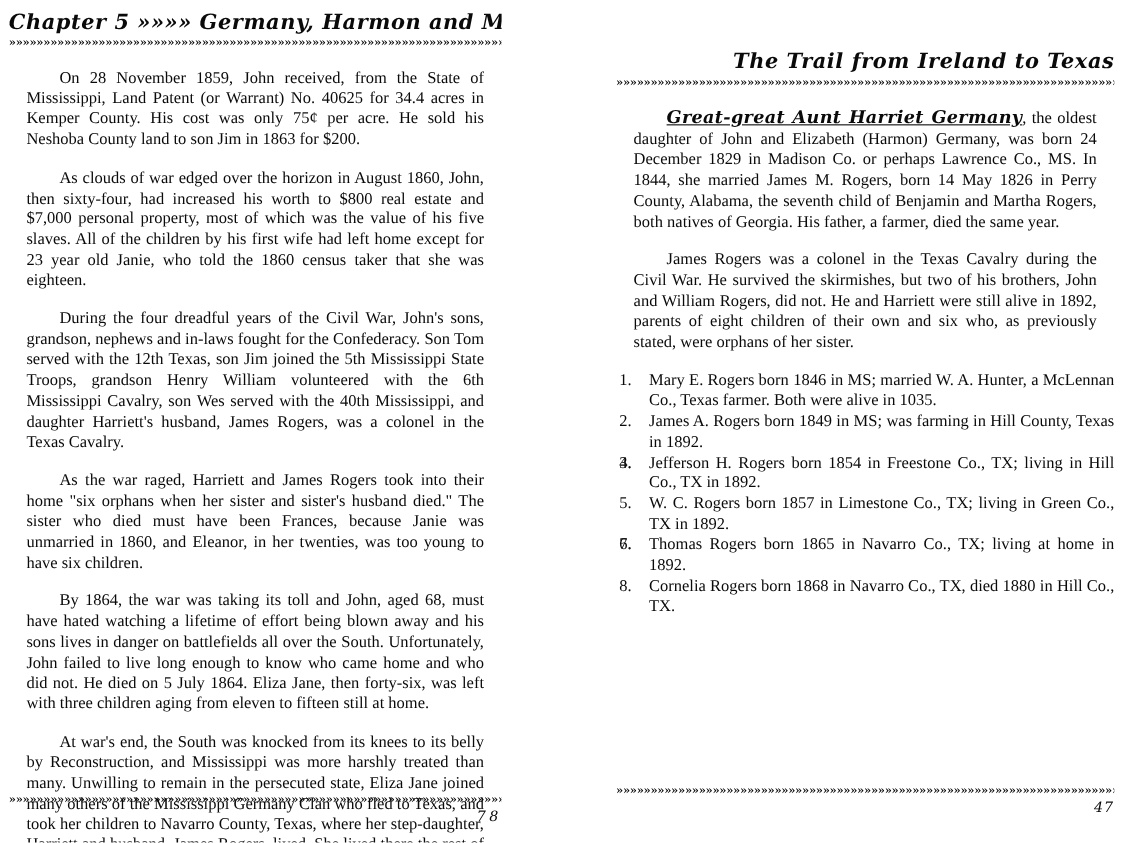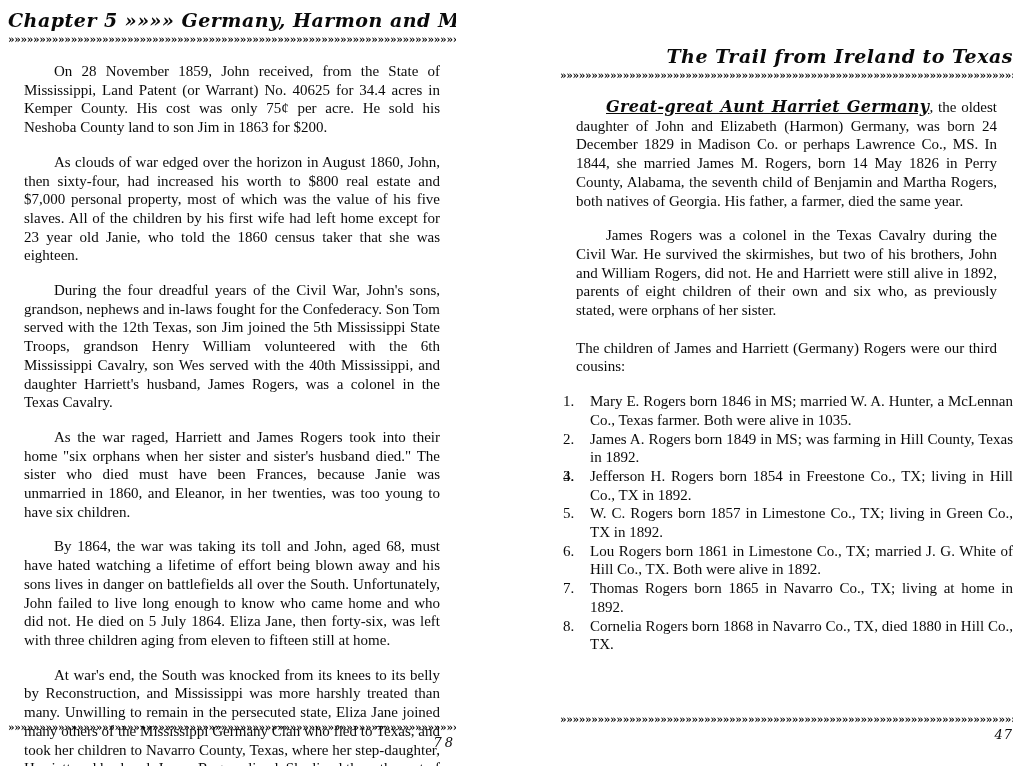--- a/index.html
+++ b/index.html
@@ -123,29 +123,28 @@
   </div>
 </div>
 
 <div class="page page-right">
   <div class="header-title right-align">The Trail from Ireland to Texas</div>
   <div class="ornament-row">»»»»»»»»»»»»»»»»»»»»»»»»»»»»»»»»»»»»»»»»»»»»»»»»»»»»»»»»»»»»»»»»»»»»»»»»»»»»»»»»»»»»»»»»»»»»»»»»»»»»»»»»»»»»»»»»»»»»</div>
 
   <div class="body-text">
     <p class="lead-para"><span class="script-name">Great-great Aunt Harriet Germany</span><span>, the oldest daughter of John and Elizabeth (Harmon) Germany, was  born 24 December 1829 in Madison Co. or perhaps Lawrence Co., MS.  In 1844, she married James M. Rogers, born 14 May 1826 in Perry County, Alabama, the seventh child of Benjamin and Martha Rogers, both natives of Georgia.  His father, a farmer, died the same year.</span></p>
     <p>James Rogers was a colonel in the Texas Cavalry during the Civil War.  He survived the skirmishes, but two of his brothers, John and William Rogers, did not.  He and Harriett were still alive in 1892, parents of eight children of their own and six who, as previously stated, were orphans of her sister.</p>
-    <p class="list-intro">The children of James and Harriett (Germany) Rogers were our third cousins:</p>
 
     <div class="cousin-list">
       <div class="list-item"><span class="list-num">1.</span><span>Mary E.  Rogers born 1846 in MS; married W. A. Hunter, a McLennan Co., Texas farmer.  Both were alive in 1035.</span></div>
       <div class="list-item"><span class="list-num">2.</span><span>James A. Rogers born 1849 in MS; was farming in Hill County, Texas in 1892.</span></div>
       <div class="list-item"><span class="list-num">3.</span></div>
       <div class="list-item"><span class="list-num">4.</span><span>Jefferson H. Rogers born 1854 in Freestone Co., TX; living in Hill Co., TX in 1892.</span></div>
       <div class="list-item"><span class="list-num">5.</span><span>W. C. Rogers born 1857 in Limestone Co., TX; living in Green Co., TX in 1892.</span></div>
-      <div class="list-item"><span class="list-num">6.</span><span>Lou Rogers born 1861 in Limestone Co., TX; married J. G. White of Hill Co., TX.  Both were alive in 1892.</span></div>
+      <div class="list-item"><span class="list-num">6.</span></div>
       <div class="list-item"><span class="list-num">7.</span><span>Thomas Rogers born 1865 in Navarro Co., TX; living at home in 1892.</span></div>
       <div class="list-item"><span class="list-num">8.</span><span>Cornelia Rogers born 1868 in Navarro Co., TX, died 1880 in Hill Co., TX.</span></div>
     </div>
   </div>
 
   <div class="footer footer-right">
     <div class="ornament-row">»»»»»»»»»»»»»»»»»»»»»»»»»»»»»»»»»»»»»»»»»»»»»»»»»»»»»»»»»»»»»»»»»»»»»»»»»»»»»»»»»»»»»»»»»»»»»»»»»»»»»»»»»»»»»»»»»»»»</div>
     <div class="page-number right-align">47</div>
   </div>
 </div>

